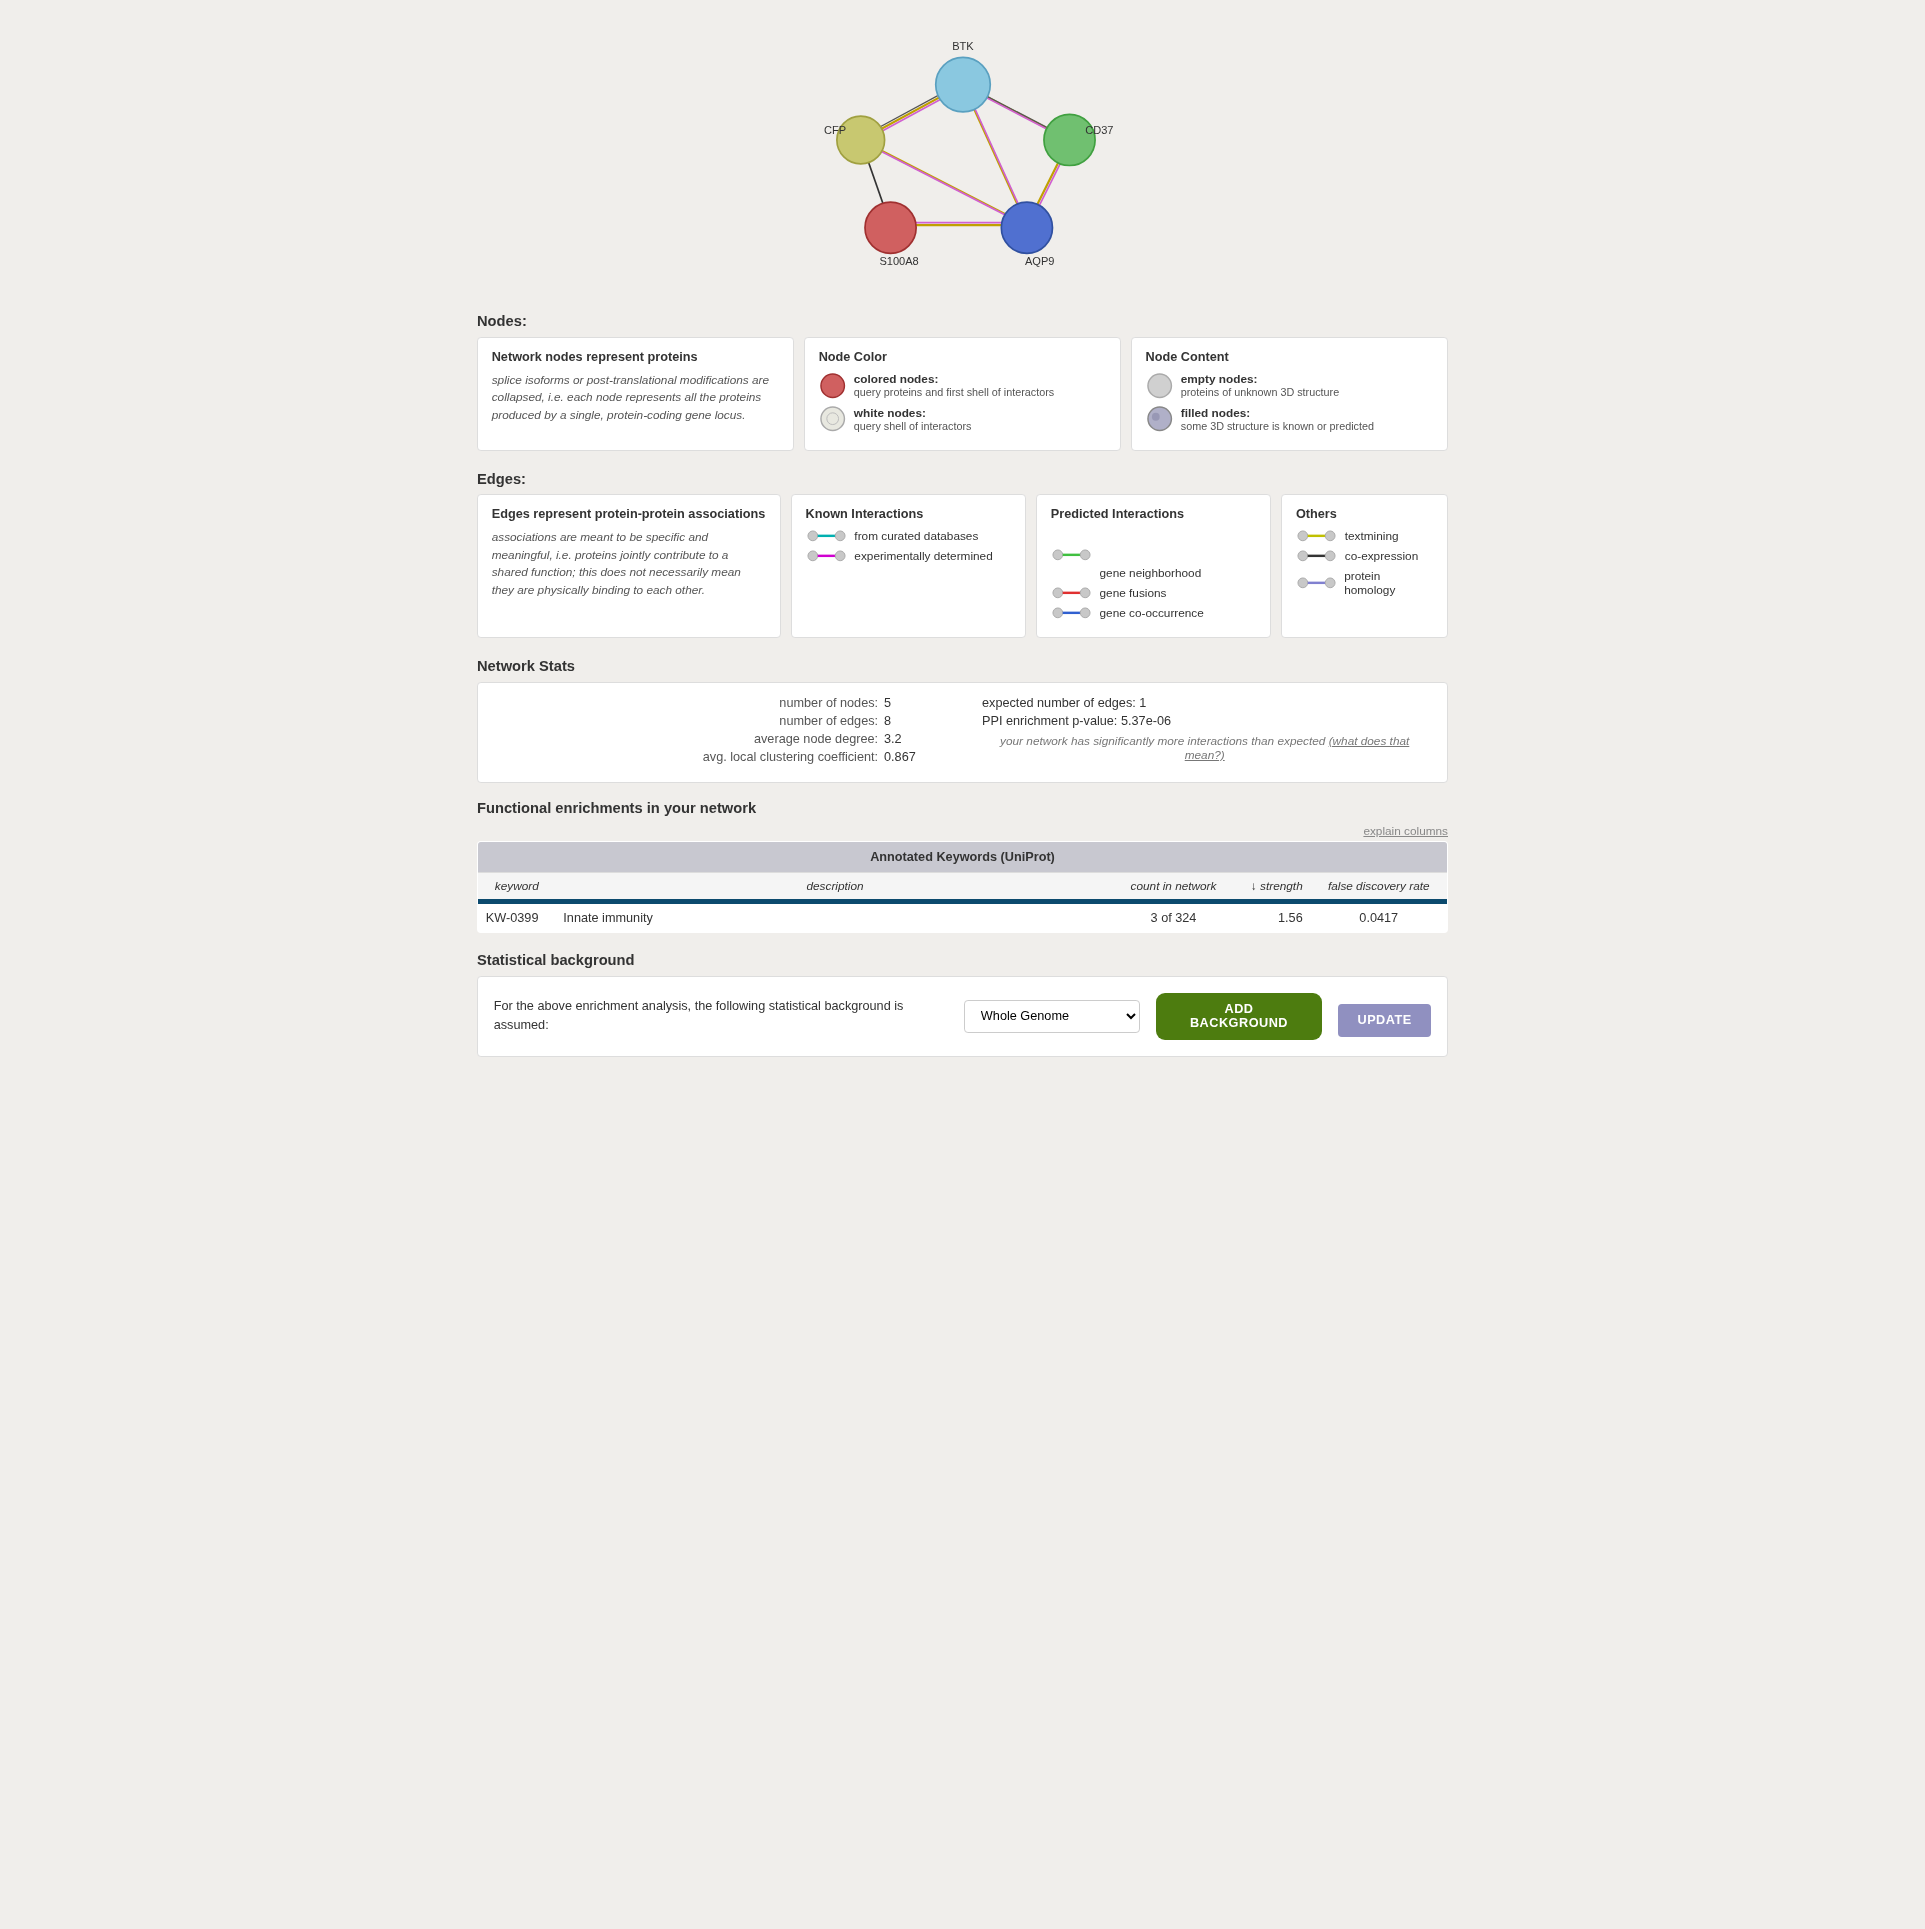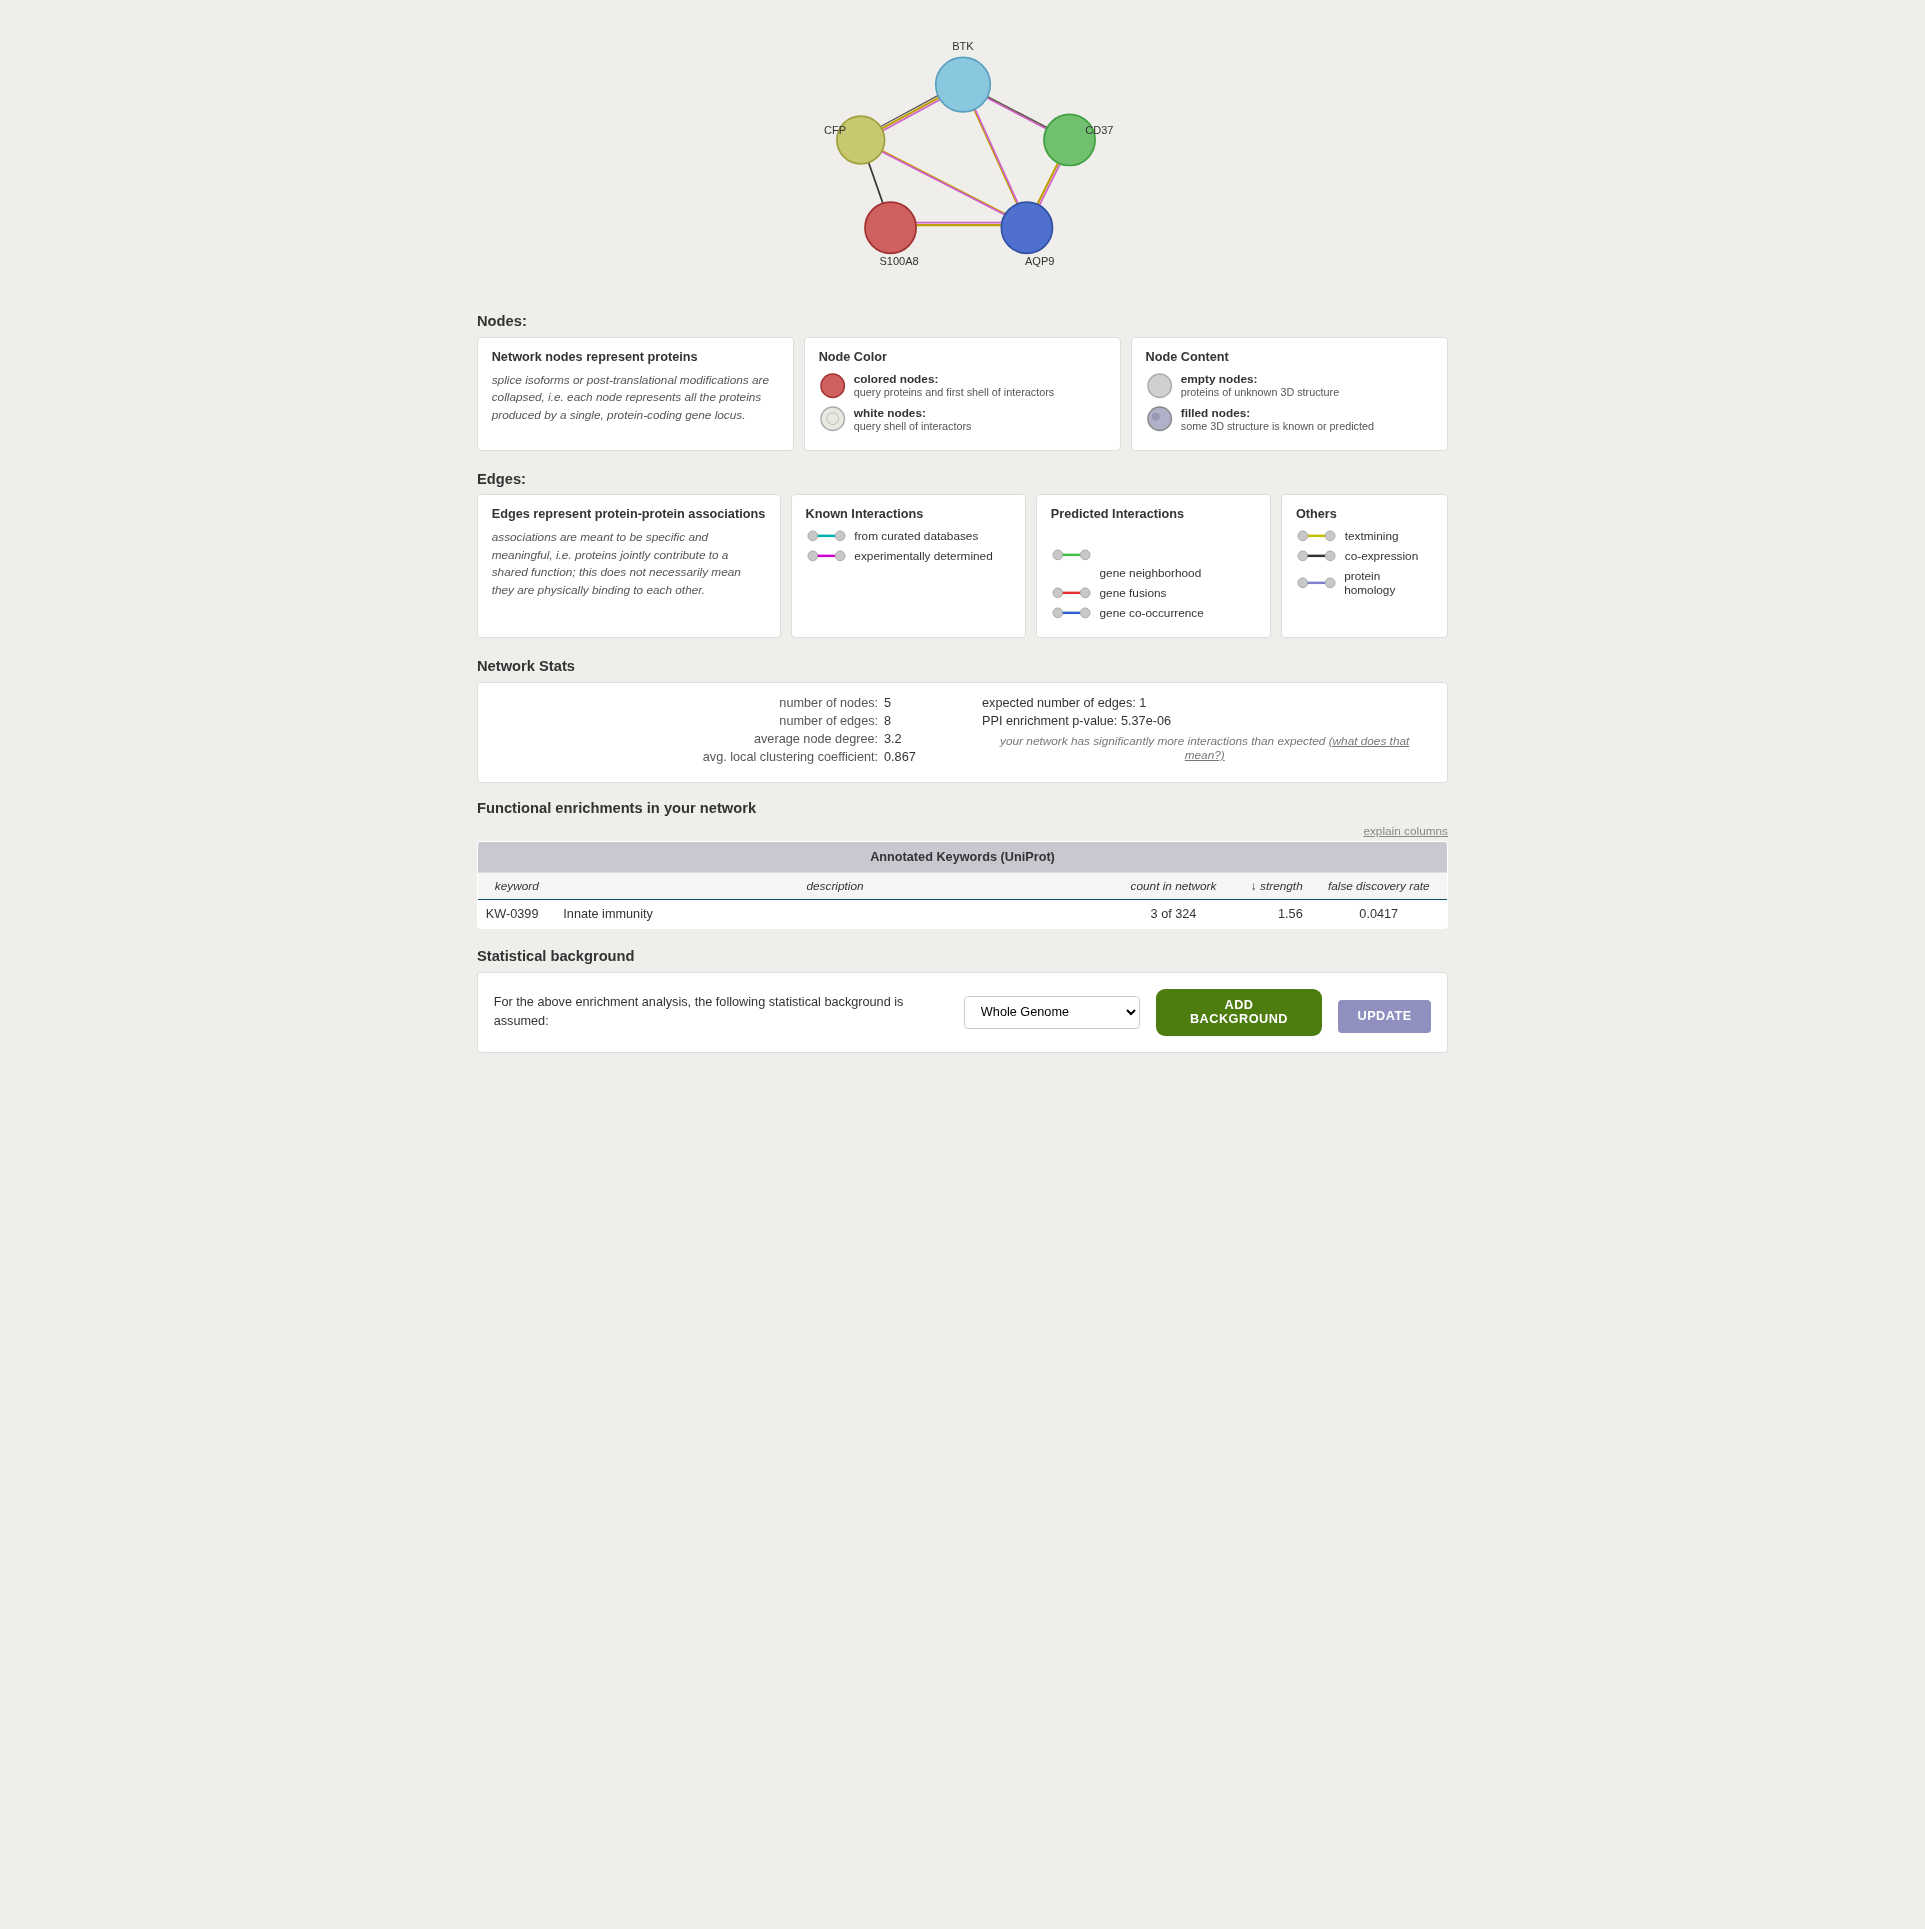--- a/index.html
+++ b/index.html
@@ -164,21 +164,21 @@
       background: #f5f5f5;
       padding: 5.9px 7.8px;
       font-style: italic;
       font-weight: normal;
       font-size: 11.8px;
       border-top: 1px solid #ddd;
     }
     .enrichments-table tbody tr td {
       padding: 6.9px 7.8px;
       font-size: 12.7px;
-      border-top: 1px solid #0c4a6e;
+      border-top: 5px solid #0c4a6e;
     }
     .col-keyword { width: 78px; }
     .col-desc { }
     .col-count { width: 118px; text-align: center; }
     .col-strength { width: 78px; text-align: right; }
     .col-fdr { width: 137px; text-align: center; }
 
     
     .stat-bg-section {
       margin-bottom: 19.6px;

